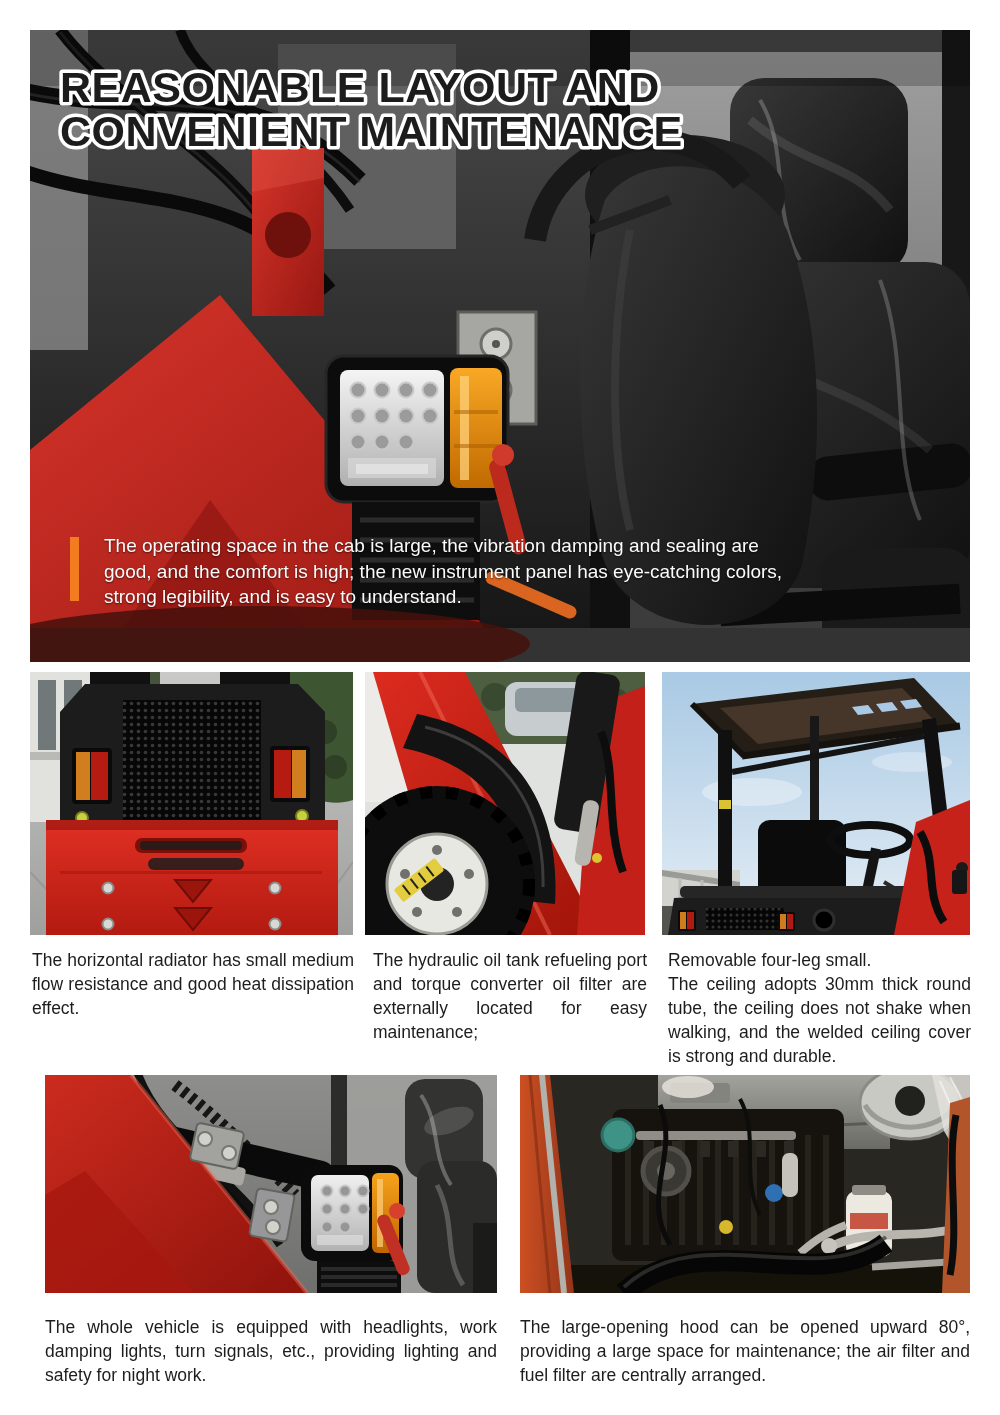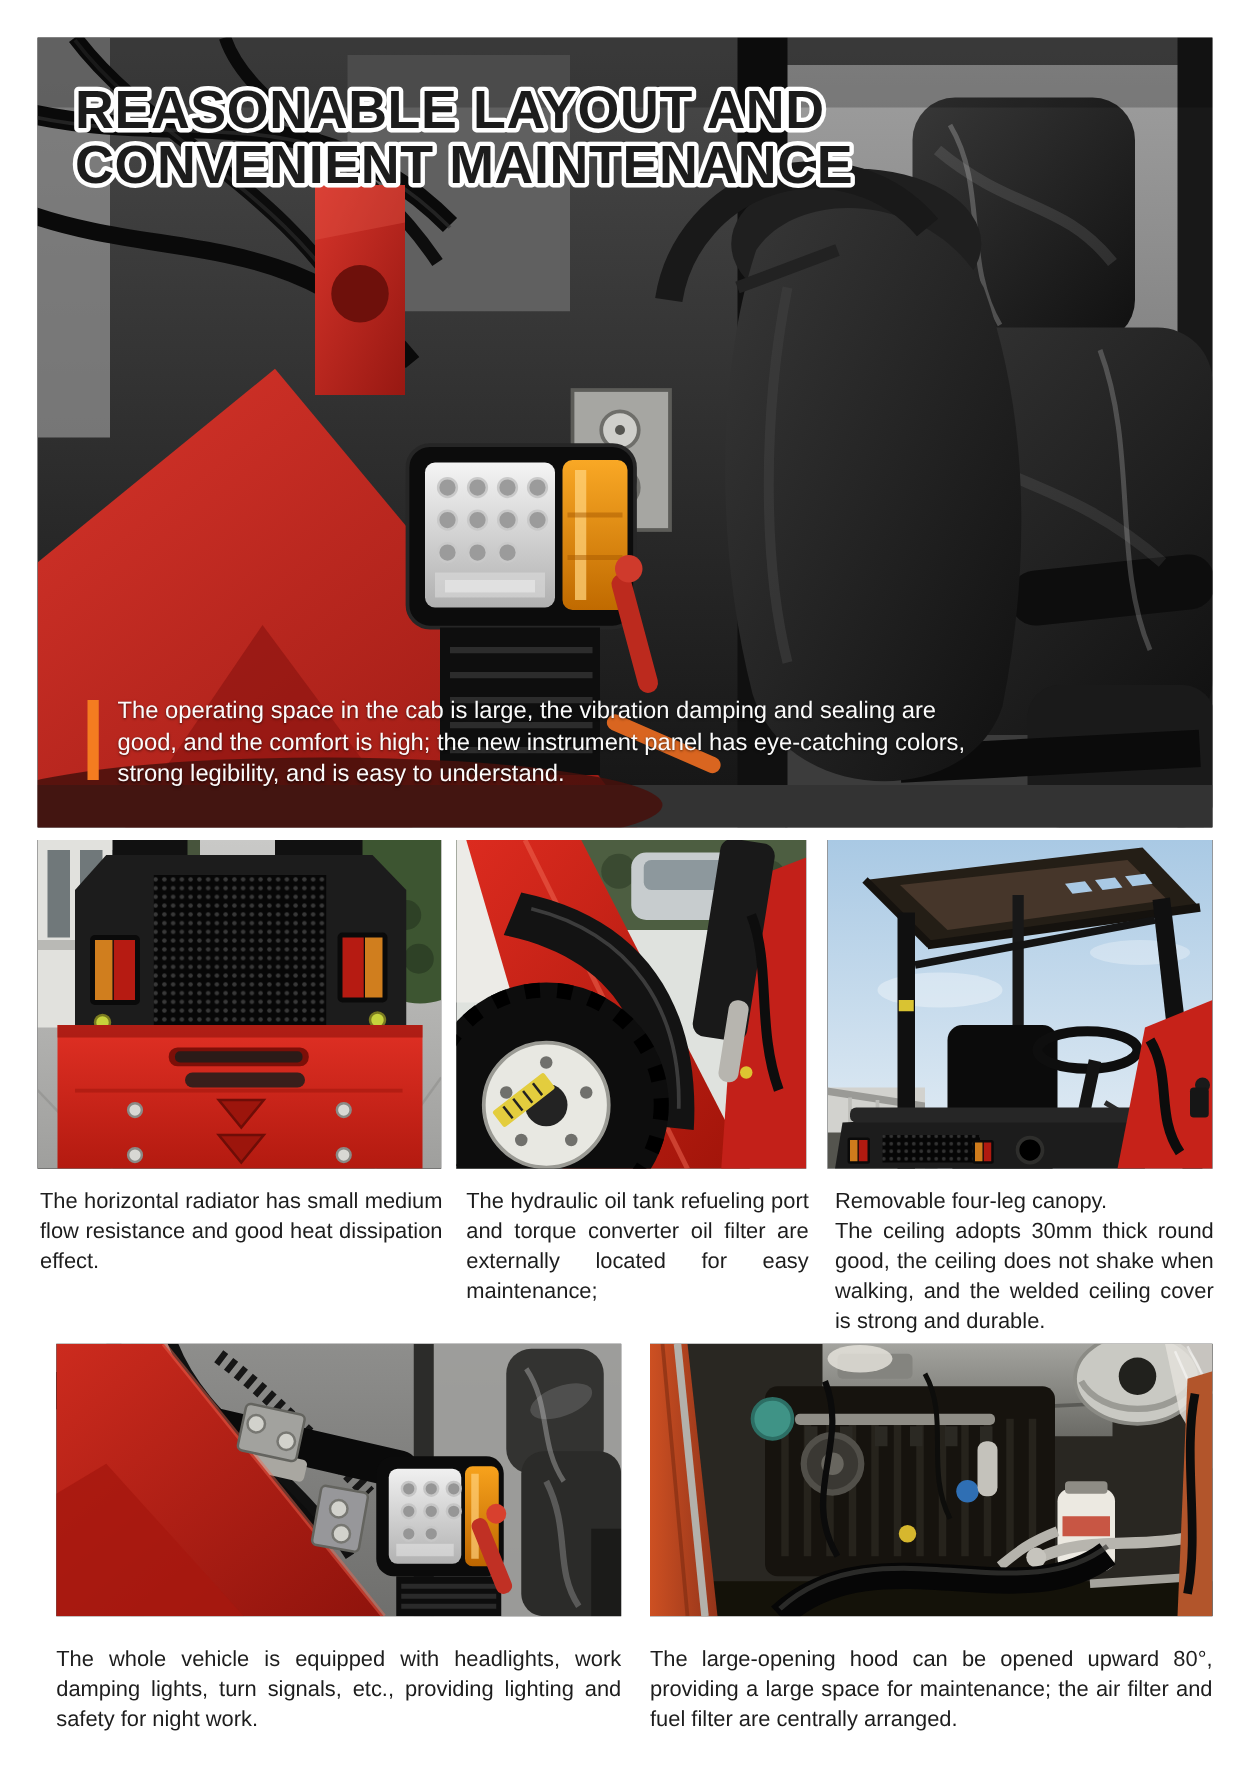--- a/index.html
+++ b/index.html
@@ -13,21 +13,21 @@
   figure.photo { position:absolute; overflow:hidden; background:#222; }
   figure.photo svg { display:block; }
   .hero { left:30px; top:30px; width:940px; height:632px; }
   .hero-title { position:absolute; left:26px; top:28px; }
   .title-text {
     font-family:"Liberation Sans", sans-serif;
     font-weight:700; font-size:43px;
     fill:#1c1c1c; stroke:#ffffff; stroke-width:7px;
     paint-order:stroke; stroke-linejoin:round; letter-spacing:0.5px;
   }
-  .hero-caption { position:absolute; left:40px; top:503px; width:740px; display:flex; gap:15px;margin-top:23px; }
+  .hero-caption { position:absolute; left:40px; top:503px; width:740px; display:flex; gap:25px; }
   .accent-bar { flex:none; width:9px; height:64px; margin-top:4px; background:#f47c20; }
   .hero-caption-text {
     font-size:19px; line-height:25.5px; color:#fbfbfb; width:700px;
     text-shadow:0 1px 2px rgba(0,0,0,.6);
   }
   .caption { position:absolute; font-size:17.5px; line-height:24px; color:#1d1d1d; }
   .caption p { text-align:justify; }
 </style>
 </head>
 <body>
@@ -389,22 +389,22 @@
     </svg>
   </figure>
 
   <div class="caption" style="left:32px;top:948px;width:322px">
     <p>The horizontal radiator has small medium flow resistance and good heat dissipation effect.</p>
   </div>
   <div class="caption" style="left:373px;top:948px;width:274px">
     <p>The hydraulic oil tank refueling port and torque converter oil filter are externally located for easy maintenance;</p>
   </div>
   <div class="caption" style="left:668px;top:948px;width:303px">
-    <p>Removable four-leg canopy.</p>
-    <p>The ceiling adopts 30mm thick round good, the ceiling does not shake when walking, and the welded ceiling cover is strong and durable.</p>
+    <p>Removable four-leg small.</p>
+    <p>The ceiling adopts 30mm thick round tube, the ceiling does not shake when walking, and the welded ceiling cover is strong and durable.</p>
   </div>
 
   <figure class="photo" style="left:45px;top:1075px;width:452px;height:218px">
     <svg width="452" height="218" viewBox="0 0 452 218">
       <defs>
         <linearGradient id="b1Bg" x1="0" y1="0" x2="0" y2="1">
           <stop offset="0" stop-color="#8e8e8c"></stop>
             <stop offset="1" stop-color="#6f6f6d"></stop>
         </linearGradient>
         <linearGradient id="b1Red" x1="0" y1="0" x2="1" y2="1">

